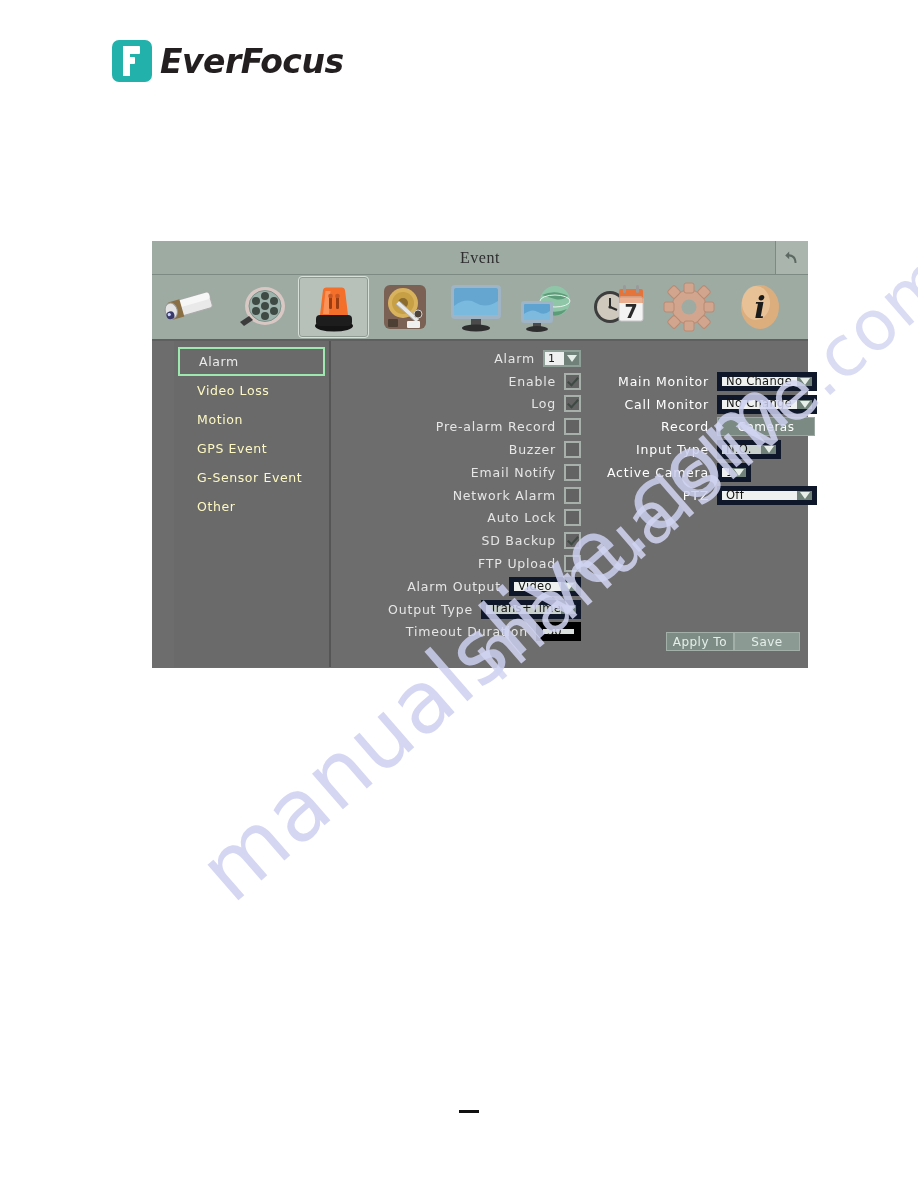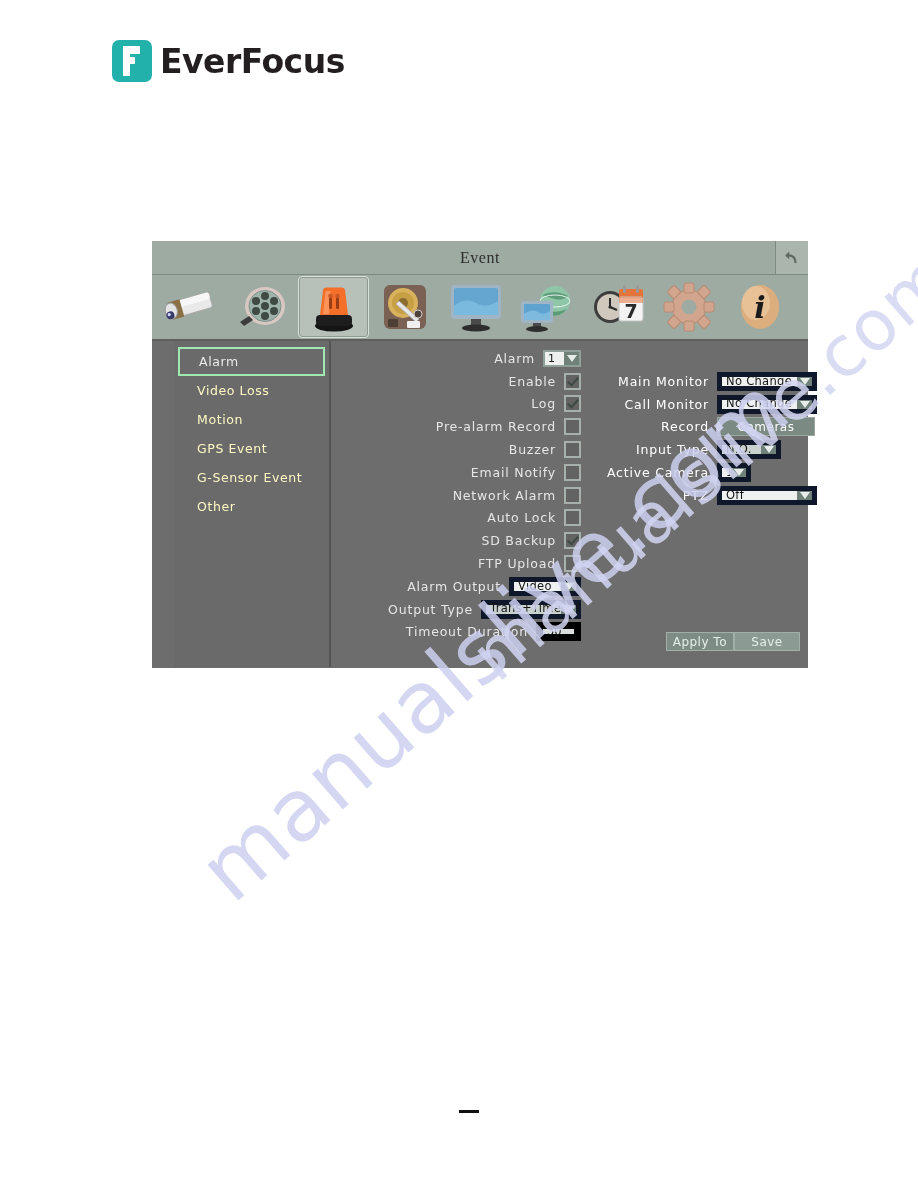--- a/index.html
+++ b/index.html
@@ -73,20 +73,21 @@
   .logo-bar {
     position: absolute;
     left: 11px; top: 6px;
     width: 7px; height: 30px;
     background: #ffffff;
   }
   .logo-text {
     font-family: "DejaVu Sans", "Liberation Sans", sans-serif;
     font-size: 33px;
     font-weight: bold;
+    font-style: italic;
     color: #231f20;
     letter-spacing: -0.5px;
   }
 
   
   .dvr {
     position: absolute;
     left: 152px;
     top: 241px;
     width: 656px;

